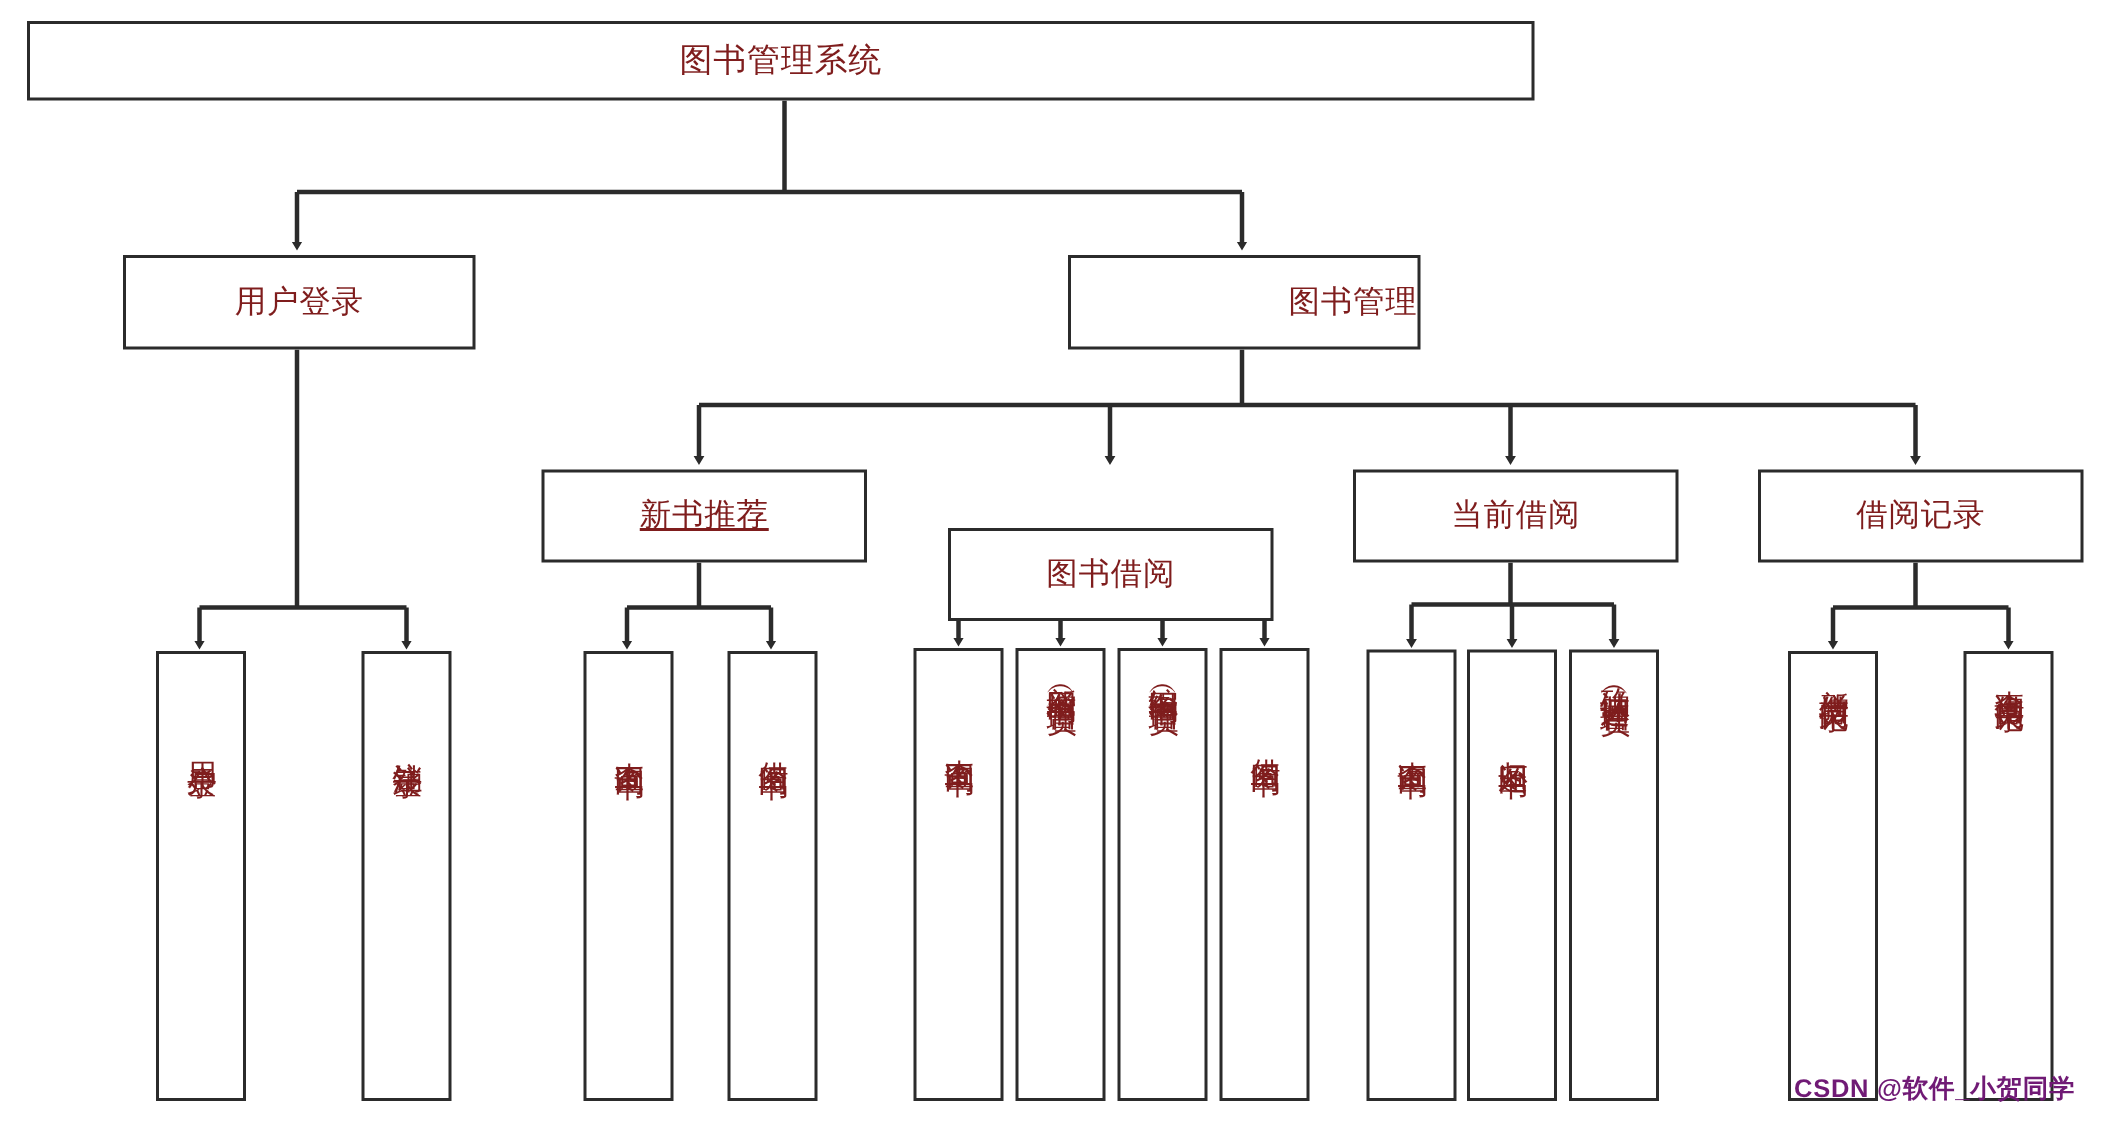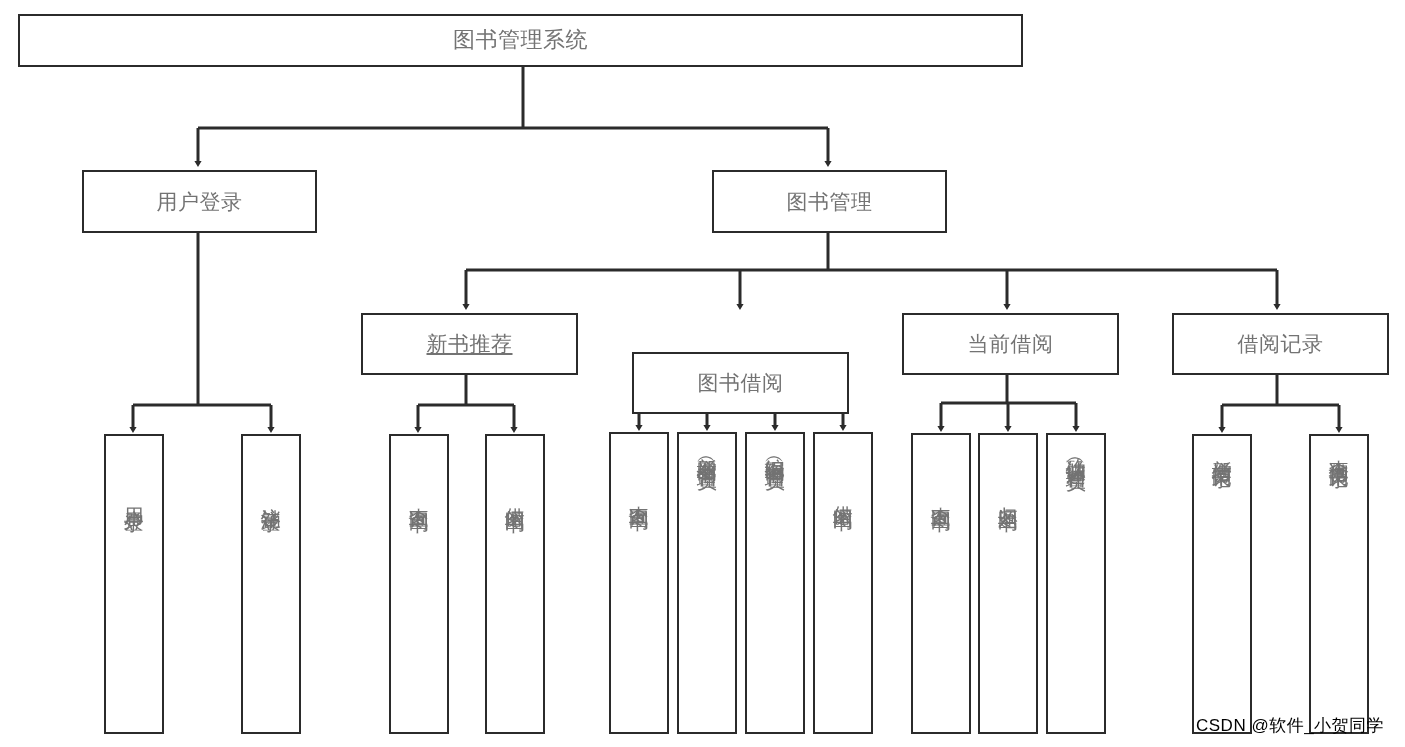--- a/index.html
+++ b/index.html
@@ -30,21 +30,21 @@
     pointer-events: none;
   }
   .node {
     position: absolute;
     box-sizing: border-box;
     background: #ffffff;
     border: 2px solid #2b2b2b;
     display: flex;
     align-items: center;
     justify-content: center;
-    color: #737373;
+    color: #7f1d1d;
   }
   .node .label {
     display: block;
     text-align: center;
     line-height: 1.22;
     letter-spacing: 0.5px;
   }
   .node-root .label { font-size: 22px; }
   .node-l2 .label { font-size: 21px; }
   .node-l3 .label { font-size: 21px; }
@@ -61,23 +61,24 @@
     letter-spacing: 2px;
     white-space: nowrap;
   }
   .leaf-mid .label { margin-top: 52px; }
   .leaf-tall .label { margin-top: 4px; }
   .watermark {
     position: absolute;
     left: 1196px;
     top: 714px;
     font-size: 17px;
-    color: #000000;
+    color: #701a75;
     letter-spacing: 0.5px;
     white-space: nowrap;
+    font-weight: bold;
   }
 </style>
 </head>
 <body>
 
 <div id="diagram-root">
 
   <svg class="connectors" viewBox="0 0 1405 747" xmlns="http://www.w3.org/2000/svg">
     <defs>
       <marker id="arrow" markerWidth="10" markerHeight="12" refX="1" refY="6" orient="auto" markerUnits="userSpaceOnUse">
@@ -130,21 +131,21 @@
     </g>
   </svg>
 
   <div class="node node-root" style="left:18px; top:14px; width:1005px; height:53px;">
     <span class="label">图书管理系统</span>
   </div>
 
   <div class="node node-l2" style="left:82px; top:170px; width:235px; height:63px;">
     <span class="label">用户登录</span>
   </div>
-  <div class="node node-l2" style="left:712px; top:170px; width:235px; height:63px;">
+  <div class="node node-l2" style="left:712px; top:170px; width:235px; height:63px;justify-content:flex-end;">
     <span class="label">图书管理</span>
   </div>
 
   <div class="node node-l3" style="left:361px; top:313px; width:217px; height:62px;text-decoration:underline;">
     <span class="label">新书推荐</span>
   </div>
   <div class="node node-l3" style="left:632px; top:313px; width:217px; height:62px;margin-top:39px;">
     <span class="label">图书借阅</span>
   </div>
   <div class="node node-l3" style="left:1172px; top:313px; width:217px; height:62px;">

